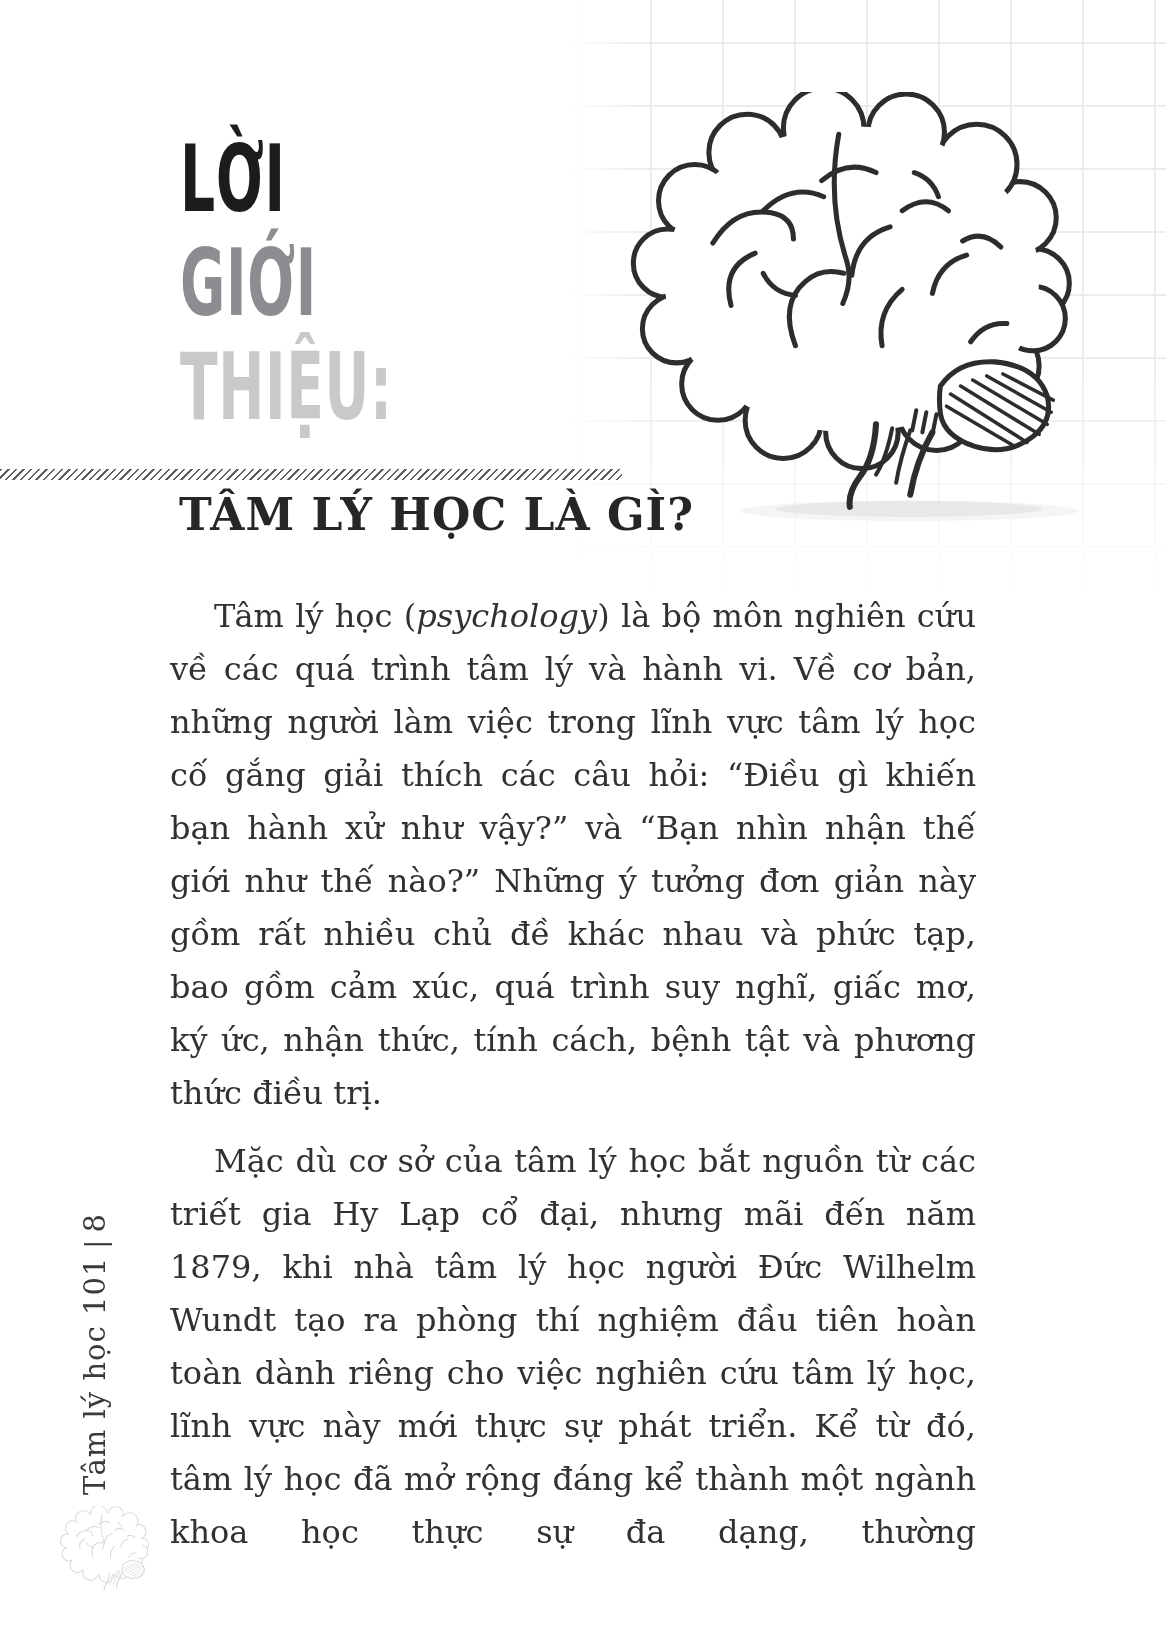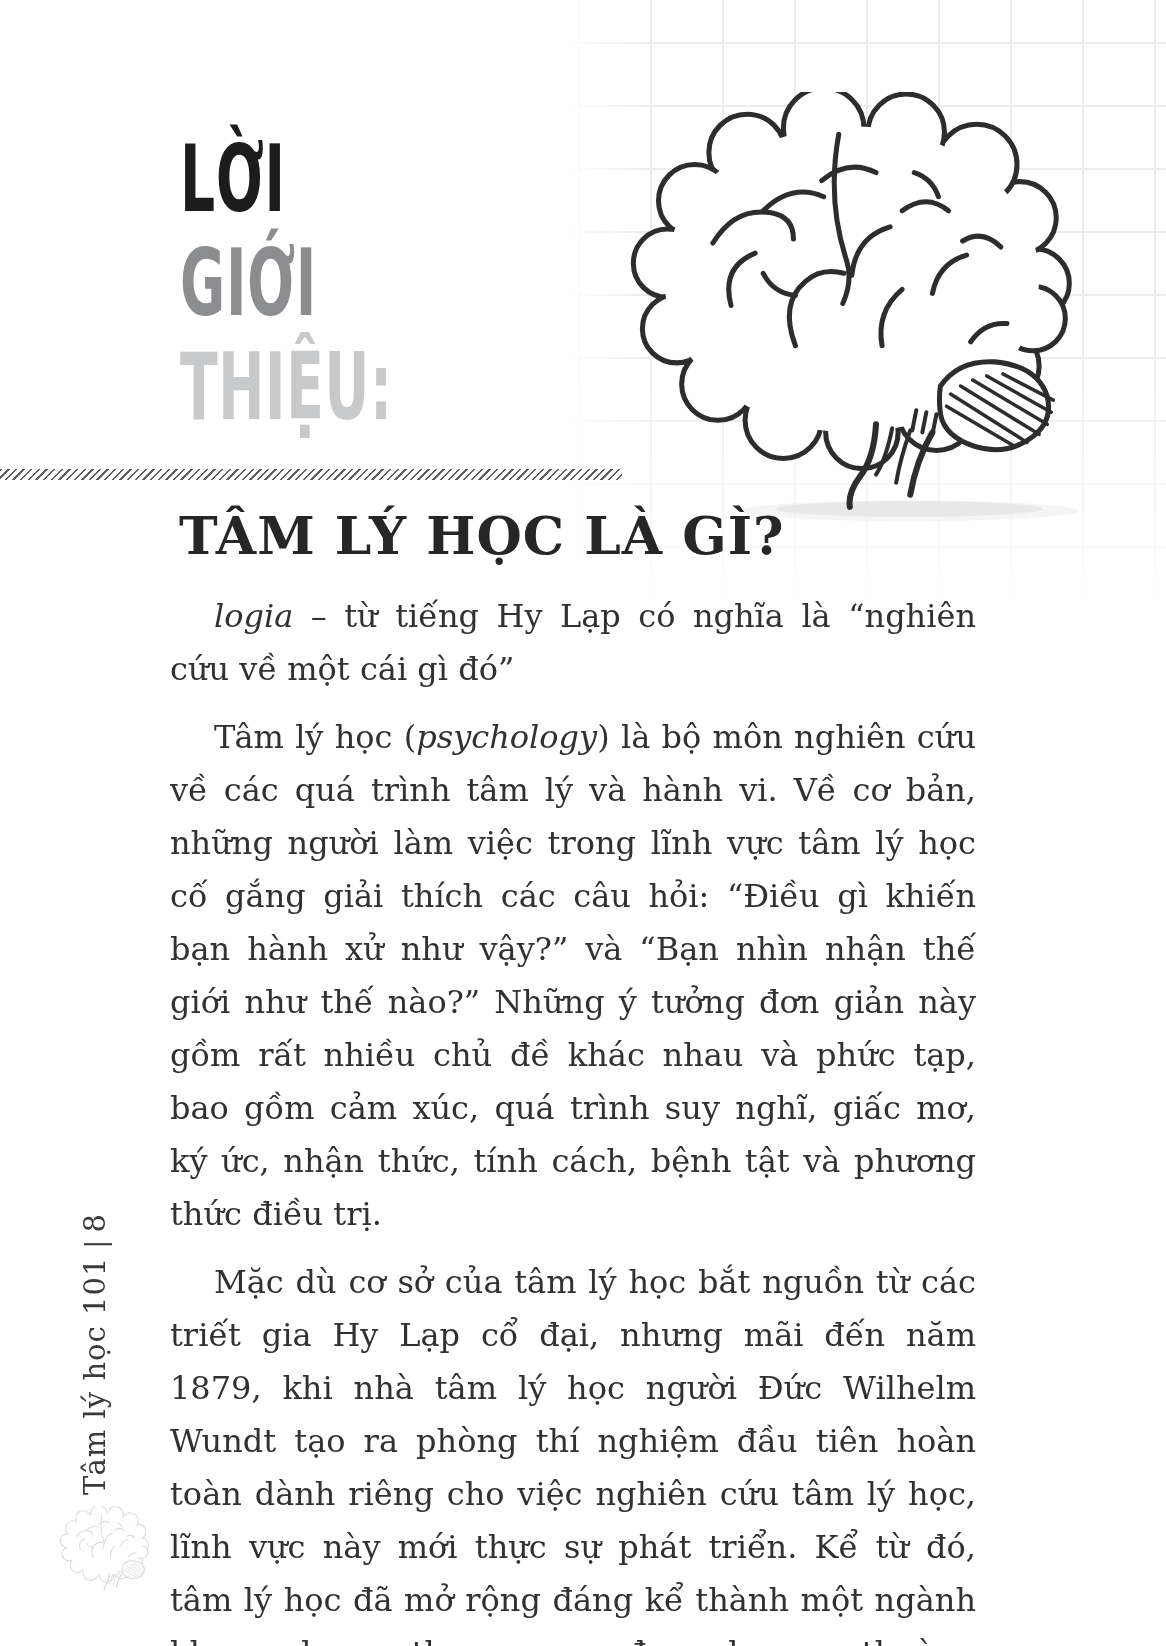--- a/index.html
+++ b/index.html
@@ -38,23 +38,22 @@
 
   
   .divider{
     position:absolute;left:0;top:469px;width:622px;height:11px;
     background:repeating-linear-gradient(135deg,#5e5e5e 0 1.7px,transparent 1.7px 5.4px);
   }
 
   .heading{
     position:absolute;left:179px;top:489px;
     font-family:"DejaVu Serif","Liberation Serif",serif;
-    font-weight:700;font-size:52px;letter-spacing:1px;color:#262626;
+    font-weight:700;font-size:44px;letter-spacing:1px;color:#262626;
     white-space:nowrap;
-    margin-top:16px;
   }
 
   
   .content{
     position:absolute;left:170px;top:590px;width:806px;
     text-align:justify;font-size:32px;line-height:53px;color:#313131;
   }
   .content p{margin:0 0 15px 0;text-indent:44px;}
   .content p.force-justify{text-align-last:justify;}
   .content i{font-style:italic;}
@@ -157,21 +156,20 @@
     <div class="title-line" style="color: rgb(28, 28, 28);">LỜI</div>
     <div class="title-line" style="color: rgb(139, 141, 144);">GIỚI</div>
     <div class="title-line" style="color: rgb(200, 201, 203);">THIỆU:</div>
   </div>
 
   <div class="divider"></div>
 
   <div class="heading" style="color: rgb(38, 38, 38);">TÂM LÝ HỌC LÀ GÌ?</div>
 
   <div class="content">
-    <p><i>logia</i><span> – từ tiếng Hy Lạp có nghĩa là “nghiên cứu về một cái gì đó”</span></p>
     <p><span>Tâm lý học (</span><i>psychology</i><span>) là bộ môn nghiên cứu về các quá trình tâm lý và hành vi. Về cơ bản, những người làm việc trong lĩnh vực tâm lý học cố gắng giải thích các câu hỏi: “Điều gì khiến bạn hành xử như vậy?” và “Bạn nhìn nhận thế giới như thế nào?” Những ý tưởng đơn giản này gồm rất nhiều chủ đề khác nhau và phức tạp, bao gồm cảm xúc, quá trình suy nghĩ, giấc mơ, ký ức, nhận thức, tính cách, bệnh tật và phương thức điều trị.</span></p>
     <p class="force-justify"><span>Mặc dù cơ sở của tâm lý học bắt nguồn từ các triết gia Hy Lạp cổ đại, nhưng mãi đến năm 1879, khi nhà tâm lý học người Đức Wilhelm Wundt tạo ra phòng thí nghiệm đầu tiên hoàn toàn dành riêng cho việc nghiên cứu tâm lý học, lĩnh vực này mới thực sự phát triển. Kể từ đó, tâm lý học đã mở rộng đáng kể thành một ngành khoa học thực sự đa dạng, thường</span></p>
   </div>
 
   <div class="spine">
     <span>Tâm lý học 101</span><span class="sep">|</span><span>8</span>
   </div>
 
   <svg class="brain-wm" viewBox="0 0 520 430">
     <use href="#brain-sketch"></use>

